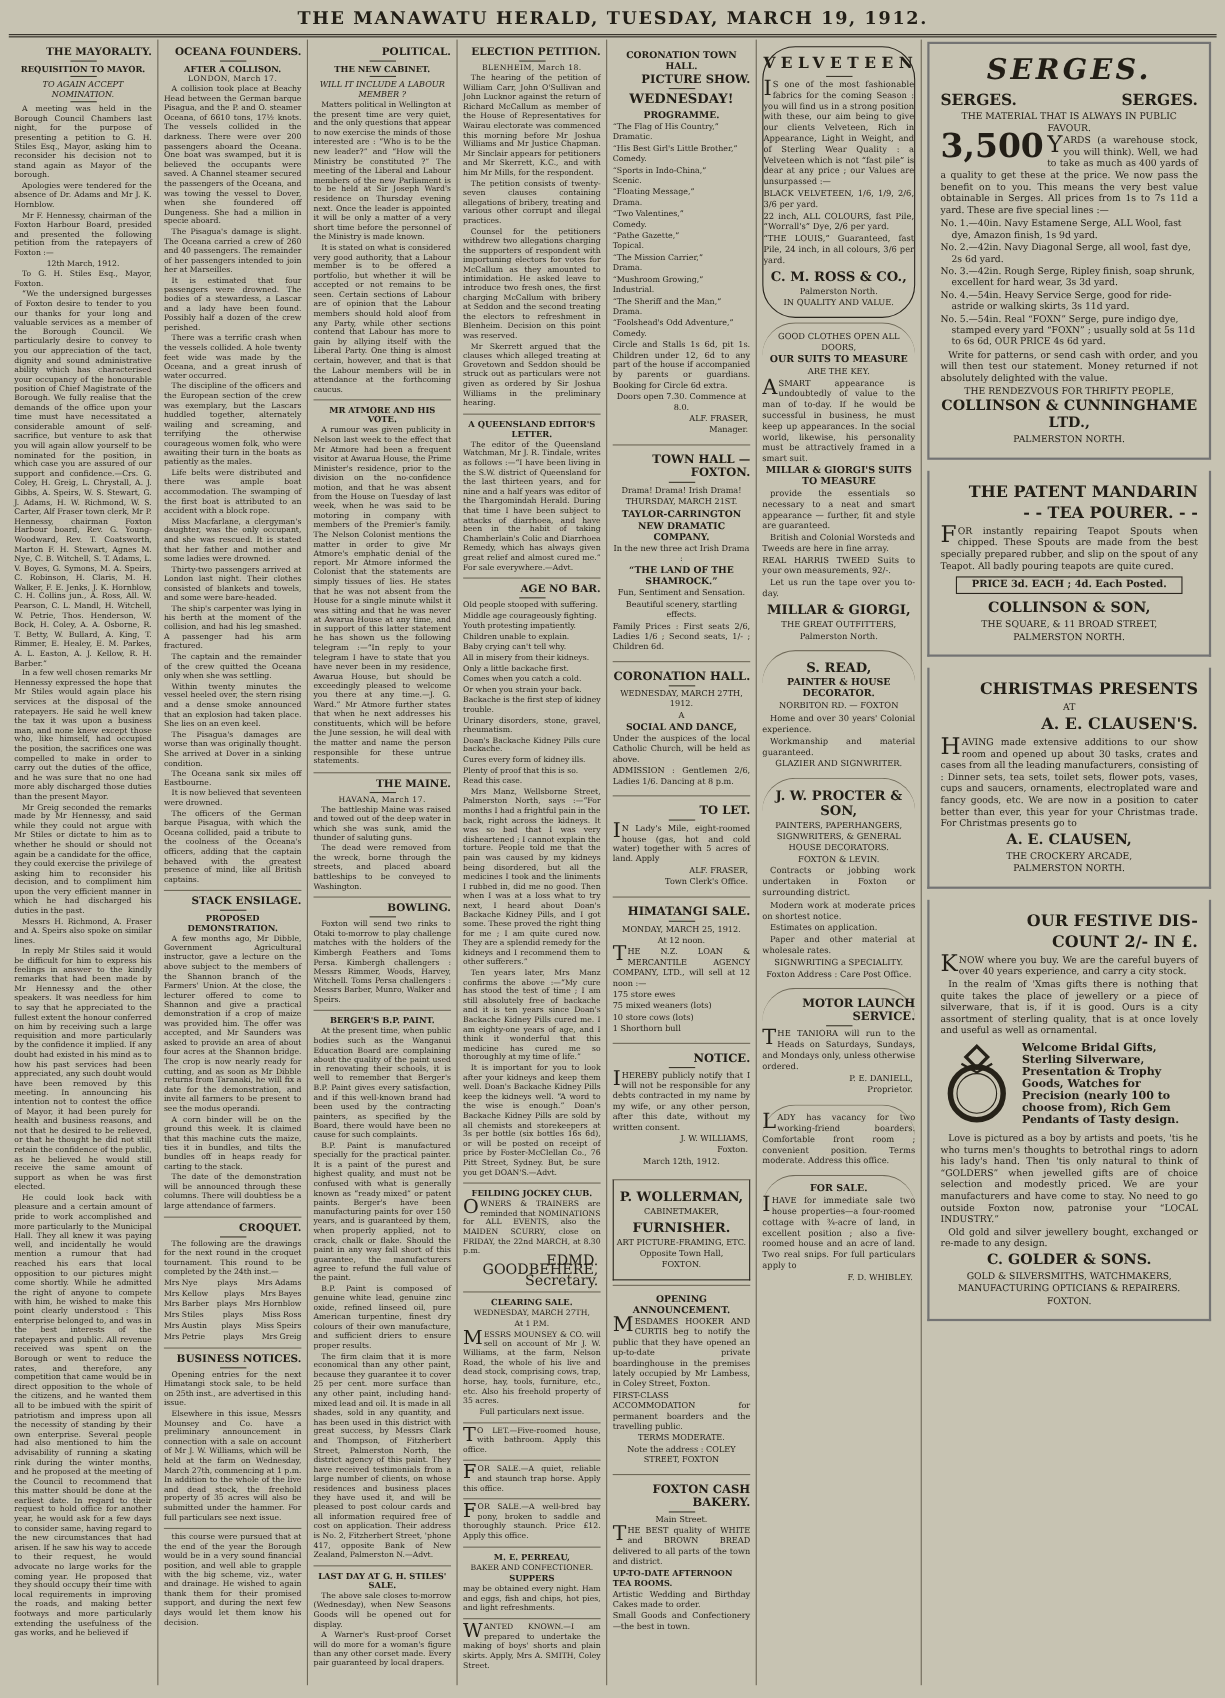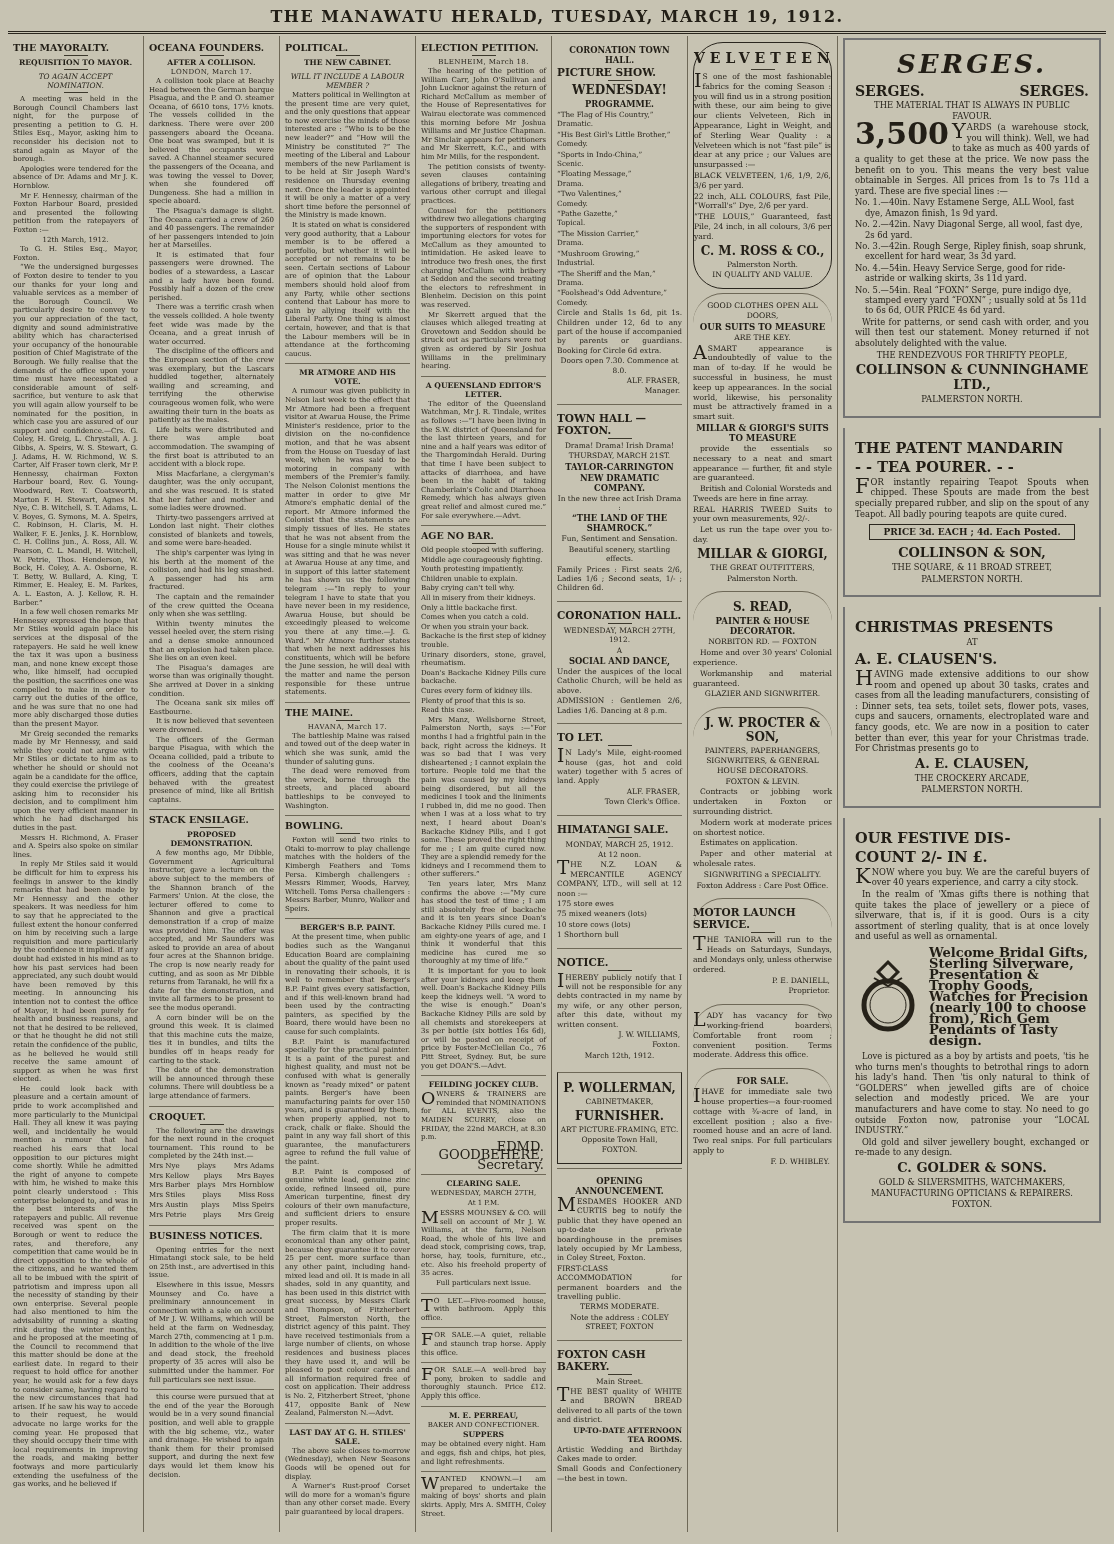--- a/index.html
+++ b/index.html
@@ -9,30 +9,30 @@
             border-bottom:3px double #2a261e;}
   .cols{display:flex;align-items:stretch;height:1496px;margin-top:2px;}
   .col{box-sizing:border-box;padding:2px 5px 0;border-right:1px solid #6e6857;overflow:hidden;}
   .col:last-child{border-right:none;}
   .col:nth-child(-n+5){width:136px;}
   .col:nth-child(6){width:150px;}
   .col:nth-child(7){width:268px;}
   .article{padding:3px 0 4px;}
   .article + .article{border-top:1px solid #6e6857;}
   .boxed{border:1px solid #2a261e;padding:5px 5px 6px;margin:4px 0;}
-  .h1{text-align:left;font-weight:bold;font-size:9.5px;margin:1px 0 2px;}
+  .h1{text-align:right;font-weight:bold;font-size:9.5px;margin:1px 0 2px;}
   .h1:after{content:"";display:block;width:24px;margin:2px auto 0;border-top:1px solid #3c382c;}
   .h2{text-align:center;font-weight:bold;font-size:7.6px;margin:1px 0;}
   .h3{text-align:center;font-style:italic;font-size:7.4px;margin:1px 0;}
   .dl{text-align:center;font-size:7px;letter-spacing:.4px;margin:1px 0;}
   .p,.p0,.pd{font-size:7px;line-height:8.6px;text-align:justify;margin:0 0 1px;}
   .p{text-indent:7px;}
   .pd::first-letter{float:left;font-size:2.5em;line-height:.8;padding:1px 1px 0 0;}
   .pc{font-size:7px;line-height:8.8px;text-align:center;margin:1px 0;}
-  .pcb{font-size:7.4px;line-height:9px;text-align:right;font-weight:bold;margin:1px 0;}
+  .pcb{font-size:7.4px;line-height:9px;text-align:left;font-weight:bold;margin:1px 0;}
   .pr{font-size:13px;line-height:8.6px;text-align:right;margin:0 2px 1px 0;}
   .pl{font-size:7px;line-height:8.6px;text-align:left;padding-left:8px;text-indent:-8px;margin:0 0 1px;}
   .big{text-align:center;font-weight:bold;font-size:10.5px;line-height:12px;margin:2px 0;}
   .sp{text-align:center;font-weight:bold;font-size:13px;letter-spacing:4px;margin:1px 0 3px;}
   .row{display:flex;justify-content:space-between;font-size:7px;line-height:8.8px;margin:0 0 1px;}
   .bx{border:1px solid #2a261e;text-align:center;font-weight:bold;font-size:7.6px;padding:2px 1px;margin:3px 4px;}
   .rule{width:24px;border-top:1px solid #3c382c;margin:2px auto;}
   
   .c5 .article{padding:6px 0 7px;}
   .c5 .p,.c5 .p0,.c5 .pd,.c5 .pc,.c5 .pr,.c5 .pl{font-size:7.4px;line-height:9.4px;}
@@ -51,21 +51,21 @@
   .wide .pc{font-size:8.4px;line-height:10.6px;}
   .wide .pl{font-size:8.4px;line-height:10.4px;padding-left:10px;text-indent:-10px;}
   .wide .h1{font-size:14.5px;margin:2px 0;} .wide .h1:after{display:none;}
   .wide .big{font-size:13px;line-height:15px;}
   .wide .sp{font-size:26px;letter-spacing:3px;font-style:italic;margin:0 0 4px;}
   .wide .bx{font-size:9px;margin:5px 14px;}
   .wide .row{font-size:14px;font-weight:bold;line-height:16px;}
   .wide .dropword{float:left;font-size:30px;line-height:24px;font-weight:bold;padding-right:3px;}
   .ringrow{display:flex;gap:8px;align-items:center;margin:5px 0;}
   .ringrow svg{flex:none;}
-  .ringrow .cap{font-size:13px;font-weight:bold;line-height:11px;}
+  .ringrow .cap{font-size:10px;font-weight:bold;line-height:11px;}
 </style>
 </head>
 <body>
 
 <div class="page">
   <div class="masthead">THE MANAWATU HERALD, TUESDAY, MARCH 19, 1912.</div>
   <div class="cols" id="cols">
       <div class="col">
         <div class="article">
           <div class="h1">THE MAYORALTY.</div>

